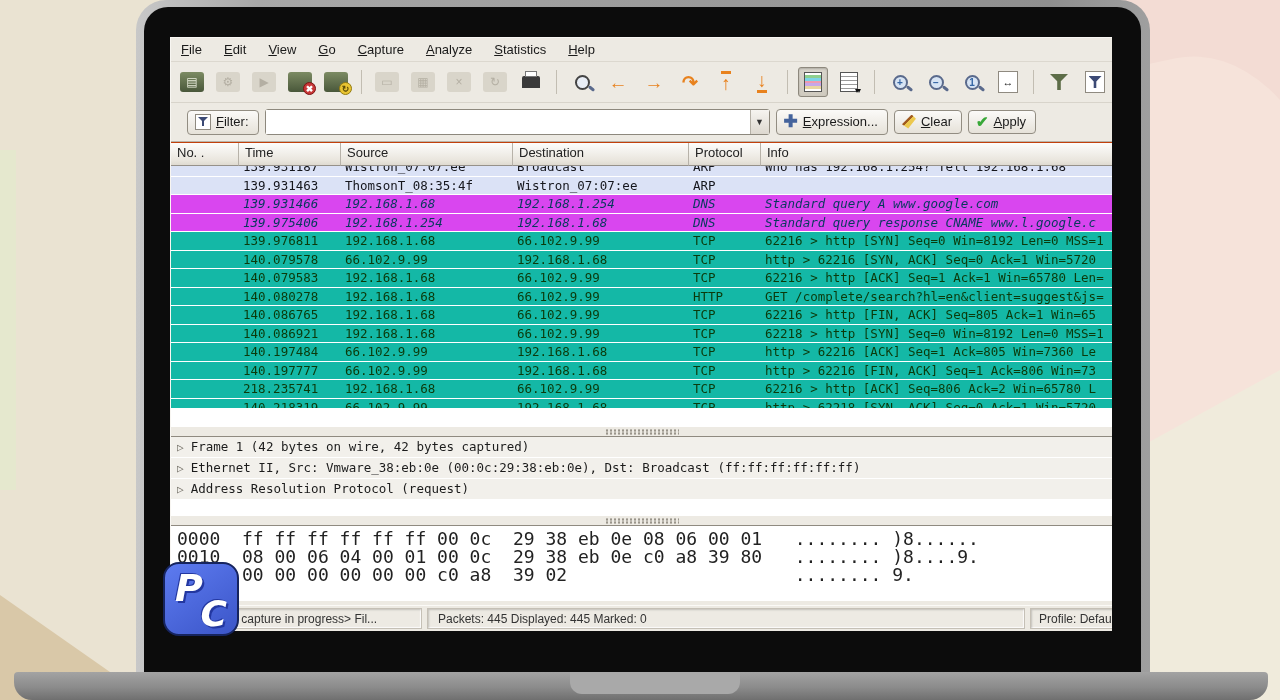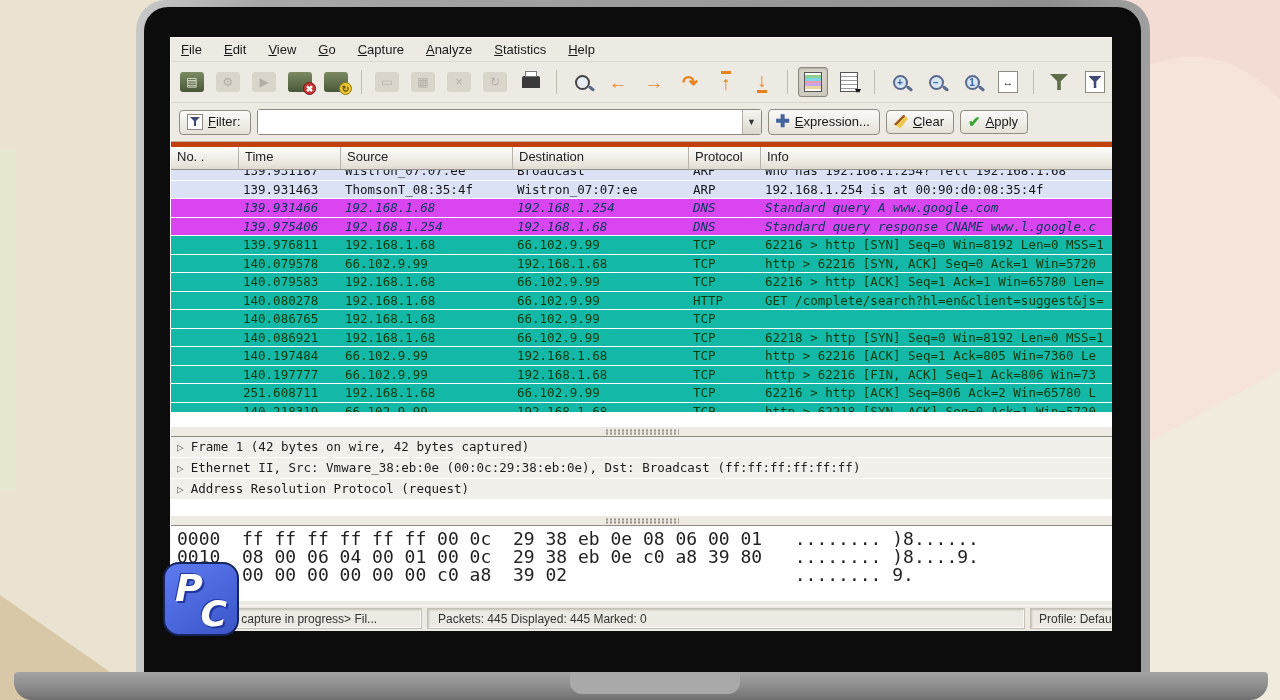--- a/index.html
+++ b/index.html
@@ -65,37 +65,37 @@
     display:flex; align-items:center; justify-content:center; font-size:11px; position:relative; }
   .tile-stripes { width:18px; height:20px; border:1px solid #555;
     background:linear-gradient(#fff 0 10%, #8fd08f 10% 26%, #7cd4e8 26% 42%, #ef9bb0 42% 58%, #c6a7e8 58% 74%, #e8d6a0 74% 90%, #fff 90%); }
   .tile-lines { width:18px; height:20px; border:1px solid #555; background:
     repeating-linear-gradient(#fff 0 3px, #9a9a9a 3px 4px); position:relative; }
   .tile-lines::after { content:"▾▾"; position:absolute; right:-2px; bottom:-4px; font-size:8px; color:#111; letter-spacing:-2px; }
   .funnel { width:18px; height:16px; background:#5d6d48; clip-path:polygon(0 0,100% 0,60% 45%,60% 100%,40% 100%,40% 45%); }
   .funnel.small { width:13px; height:12px; background:#3c4a75; }
 
   
-  .filterbar { height:39px; display:flex; align-items:center; padding:0 8px; gap:6px;
+  .filterbar { height:39px; display:flex; align-items:center; padding:0 16px; gap:6px;
     border-bottom:1px solid #b9b4aa; }
   .gtkbtn { display:flex; align-items:center; gap:5px; padding:3px 9px 4px 7px;
     background:linear-gradient(#fbfaf8,#e6e2d9); border:1px solid #928d82; border-radius:4px; }
   .gtkbtn span.lbl::first-letter { text-decoration:underline; }
   .combo { flex:1; display:flex; height:26px; border:1px solid #8d887d; border-radius:3px; background:#fff; max-width:505px; }
   .combo input { flex:1; border:none; outline:none; font-size:13px; padding:0 4px; background:#fff; }
   .combo .drop { width:19px; border-left:1px solid #b5b0a6; background:linear-gradient(#f6f4f0,#ddd8cf);
     display:flex; align-items:center; justify-content:center; font-size:9px; color:#333; }
   .plus { color:#44639c; font-size:17px; font-weight:bold; line-height:1; }
   .broom { width:14px; height:14px; background:linear-gradient(135deg,#a05a1e 0 45%, #ecc84e 45%);
     clip-path:polygon(70% 0, 100% 30%, 45% 100%, 0 70%); }
   .check { color:#39a839; font-size:15px; font-weight:bold; line-height:1; }
 
   
   .plist { position:absolute; left:0; top:104px; width:942px; height:285px;
-    border-top:5px solid #c2410c; background:#fff; overflow:hidden; }
+    border-top:1px solid #c2410c; background:#fff; overflow:hidden; }
   .phead { display:grid; grid-template-columns:68px 102px 172px 176px 72px 1fr; height:23px; }
   .phead > div { background:linear-gradient(#fdfdfc,#e9e5dd 80%,#dfdad1);
     border-right:1px solid #b7b2a9; border-bottom:1px solid #96918a;
     font-size:13px; color:#222; padding:2px 4px 0 6px; white-space:nowrap; overflow:hidden; }
   .rows { height:242px; overflow:hidden; font-family:"DejaVu Sans Mono", monospace; font-size:12.5px; }
   .prow { display:grid; grid-template-columns:68px 102px 172px 176px 72px 1fr; height:18.5px;
     line-height:17.5px; border-bottom:1px solid #fff; white-space:nowrap; }
   .prow.first { margin-top:-8px; }
   .prow > span { overflow:hidden; padding-left:4px; }
   .prow .no { text-align:right; padding-right:10px;margin-top:18px; }
@@ -302,21 +302,20 @@
               <span>Broadcast</span>
               <span>ARP</span>
               <span>Who has 192.168.1.254?  Tell 192.168.1.68</span>
             </div>
         <div class="prow arp">
               <span class="no">47</span>
               <span>139.931463</span>
               <span>ThomsonT_08:35:4f</span>
               <span>Wistron_07:07:ee</span>
               <span>ARP</span>
-              <span>192.168.1.254 is at 00:90:d0:08:35:4f</span>
             </div>
         <div class="prow dns">
               <span class="no">48</span>
               <span>139.931466</span>
               <span>192.168.1.68</span>
               <span>192.168.1.254</span>
               <span>DNS</span>
               <span>Standard query A www.google.com</span>
             </div>
         <div class="prow dns">
@@ -358,20 +357,21 @@
               <span>66.102.9.99</span>
               <span>HTTP</span>
               <span>GET /complete/search?hl=en&amp;client=suggest&amp;js=</span>
             </div>
         <div class="prow tcp">
               <span class="no">54</span>
               <span>140.086765</span>
               <span>192.168.1.68</span>
               <span>66.102.9.99</span>
               <span>TCP</span>
+              <span>62216 &gt; http [FIN, ACK] Seq=805 Ack=1 Win=65</span>
             </div>
         <div class="prow tcp">
               <span class="no">55</span>
               <span>140.086921</span>
               <span>192.168.1.68</span>
               <span>66.102.9.99</span>
               <span>TCP</span>
               <span>62218 &gt; http [SYN] Seq=0 Win=8192 Len=0 MSS=1</span>
             </div>
         <div class="prow tcp">
@@ -385,21 +385,21 @@
         <div class="prow tcp">
               <span class="no">57</span>
               <span>140.197777</span>
               <span>66.102.9.99</span>
               <span>192.168.1.68</span>
               <span>TCP</span>
               <span>http &gt; 62216 [FIN, ACK] Seq=1 Ack=806 Win=73</span>
             </div>
         <div class="prow tcp">
               <span class="no">58</span>
-              <span>251.608711</span>
+              <span>218.235741</span>
               <span>192.168.1.68</span>
               <span>66.102.9.99</span>
               <span>TCP</span>
               <span>62216 &gt; http [ACK] Seq=806 Ack=2 Win=65780 L</span>
             </div>
         <div class="prow tcp">
               <span class="no">59</span>
               <span>140.218319</span>
               <span>66.102.9.99</span>
               <span>192.168.1.68</span>

